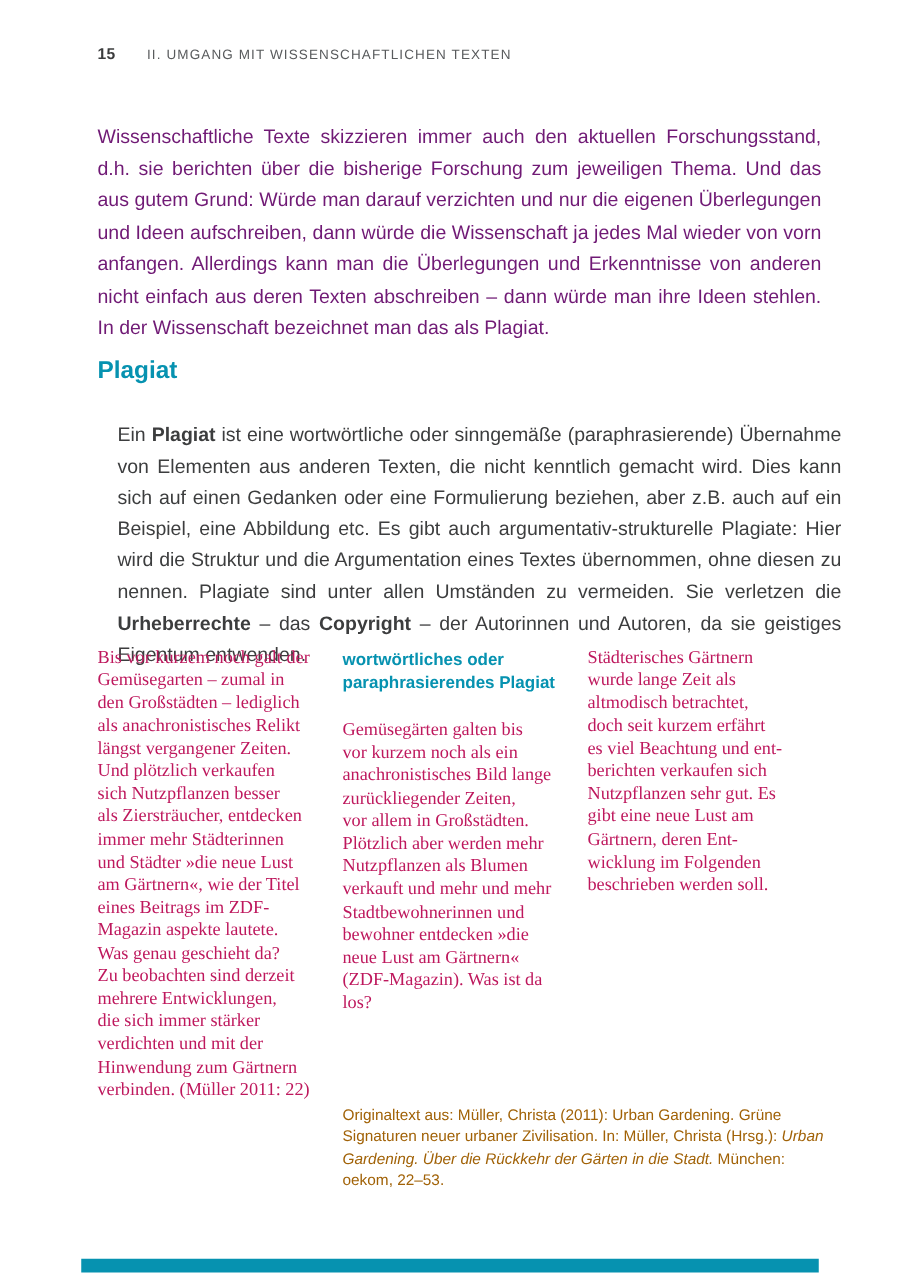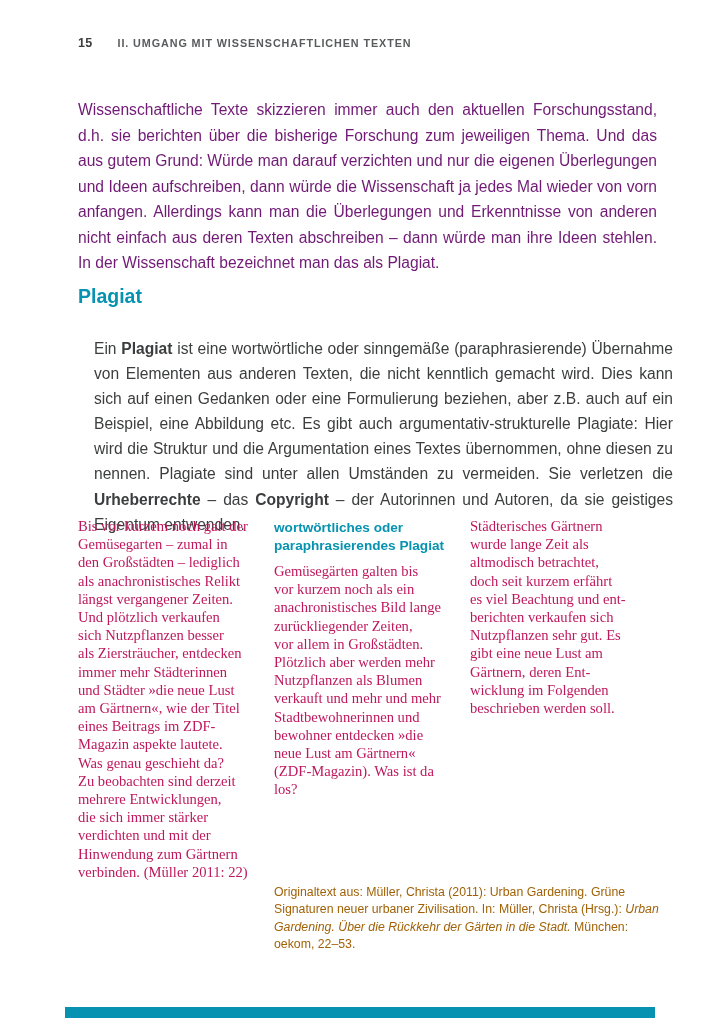--- a/index.html
+++ b/index.html
@@ -17,21 +17,21 @@
     position: absolute;
     left: 78px; top: 36px; width: 579px;
     display: flex; align-items: baseline;
   }
   .page-num {
     font-size: 12.5px; font-weight: 700; color: #3b3c3d;
     letter-spacing: 0.3px;
   }
   .chapter {
     margin-left: 25px;
-    font-size: 10.8px; font-weight: 700; color: #595b5d;
+    font-size: 10.8px; font-weight: 400; color: #595b5d;
     letter-spacing: 0.9px;
   }
 
   
   .intro {
     position: absolute;
     left: 78px; top: 97px; width: 579px;
     margin: 0;
     font-size: 15.6px; line-height: 25.5px;
     color: #701a75;
@@ -59,21 +59,21 @@
   .columns {
     position: absolute;
     left: 78px; top: 517px; width: 580px;
     display: grid;
     grid-template-columns: 186px 186px 186px;
     column-gap: 10px;
   }
   .col-head {
     min-height: 38px;
     display: flex; align-items: flex-end;
-    margin-bottom: 7px;
+    margin-bottom: 20px;
     font-size: 13.6px; font-weight: 700; line-height: 18px;
     color: #0692b0;
     white-space: pre-line;
   }
   .col-body {
     font-family: "Liberation Serif", "DejaVu Serif", serif;
     font-size: 14.6px; line-height: 18.2px;
     color: #be185d;
     white-space: pre-line;
   }

